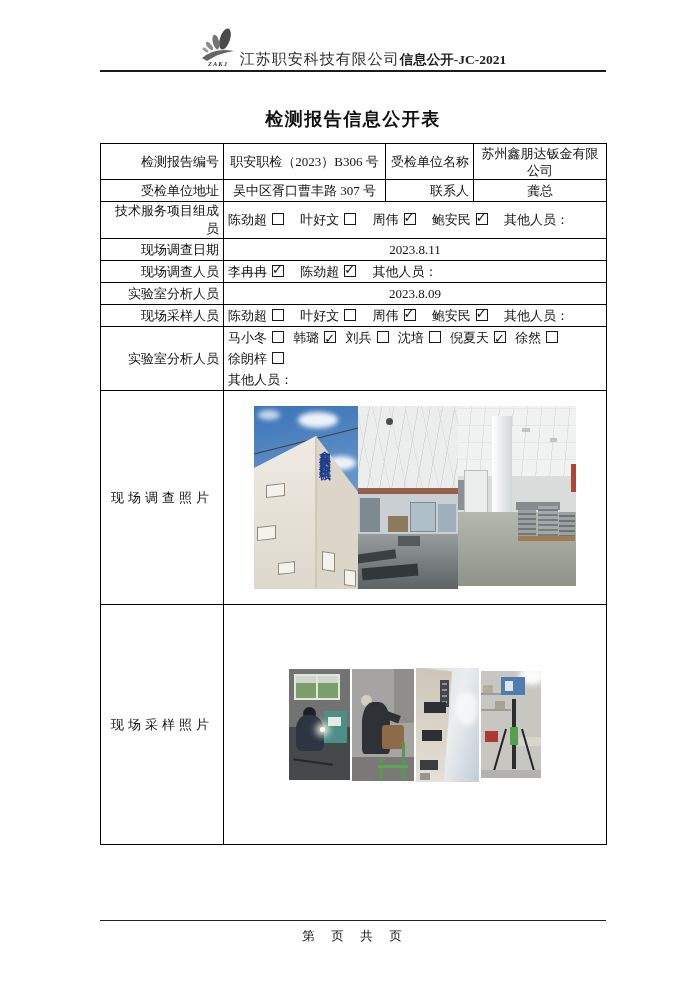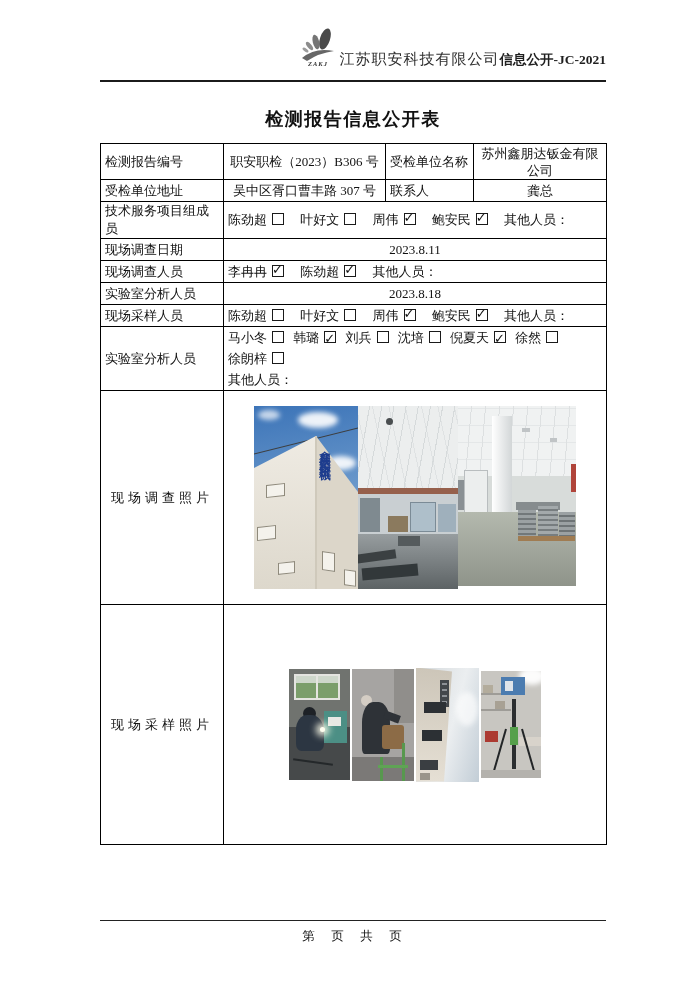--- a/index.html
+++ b/index.html
@@ -2,31 +2,31 @@
 <html><head>
 <meta charset="utf-8">
 <style>
   html,body{margin:0;padding:0}
   body{
     width:700px;height:989px;background:#ffffff;position:relative;overflow:hidden;
     font-family:"Liberation Serif","DejaVu Serif",serif;color:#111;
   }
   .content{position:absolute;left:100px;width:506px;top:0}
   
-  .hdr{display:flex;justify-content:flex-end;align-items:flex-end;
-       margin-top:27px;padding-bottom:13px;border-bottom:2.5px solid #1b1b1b}
+  .hdr{display:flex;justify-content:center;align-items:flex-end;
+       margin-top:27px;padding-bottom:3px;border-bottom:2.5px solid #1b1b1b}
   .hdr-left{display:flex;align-items:flex-end;gap:3px}
   .hdr-company{font-size:15px;color:#2e2e2e;letter-spacing:1px;line-height:1}
   .hdr-code{font-size:13.5px;font-weight:600;color:#1f1f1f;line-height:1;padding-bottom:1px}
   
-  .title{margin-top:25px;text-align:center;font-size:18px;font-weight:bold;letter-spacing:1.5px}
+  .title{margin-top:35px;text-align:center;font-size:18px;font-weight:bold;letter-spacing:1.5px}
   
   table.form{border-collapse:collapse;table-layout:fixed;width:506px;margin-top:12px;font-size:13px}
   table.form td{border:1px solid #000;padding:0 4px;vertical-align:middle;overflow:hidden}
-  td.lbl{text-align:left}
+  td.lbl{text-align:right}
   td.center{text-align:center}
   td.val{text-align:left;padding-left:7px}
   .member{display:inline-block;margin-right:13px;white-space:nowrap}
   .member.tight{margin-right:6px}
   .cb{display:inline-block;width:10px;height:10px;border:1px solid #1a1a1a;margin-left:5px;
       vertical-align:-1px;position:relative;background:#fff}
   .cb[data-checked="true"]::before{content:"✓";position:absolute;left:-1px;top:-4px;
       font-size:13px;font-weight:bold;font-family:"DejaVu Sans",sans-serif;color:#111}
   .lab-cell div{line-height:21px}
   td.photo-lbl{text-align:center;letter-spacing:4px}
@@ -116,21 +116,21 @@
       <td class="lbl">现场调查人员</td>
       <td class="val" colspan="3">
         <span class="member"><span>李冉冉</span><span class="cb" data-checked="true"></span></span>
         <span class="member"><span>陈劲超</span><span class="cb" data-checked="true"></span></span>
         <span>其他人员：</span>
       </td>
     </tr>
 
     <tr style="height:22px">
       <td class="lbl">实验室分析人员</td>
-      <td class="center" colspan="3">2023.8.18</td>
+      <td class="center" colspan="3">2023.8.09</td>
     </tr>
 
     <tr style="height:22px">
       <td class="lbl">现场采样人员</td>
       <td class="val" colspan="3">
         <span class="member"><span>陈劲超</span><span class="cb" data-checked="false"></span></span>
         <span class="member"><span>叶好文</span><span class="cb" data-checked="false"></span></span>
         <span class="member"><span>周伟</span><span class="cb" data-checked="true"></span></span>
         <span class="member"><span>鲍安民</span><span class="cb" data-checked="true"></span></span>
         <span>其他人员：</span>

